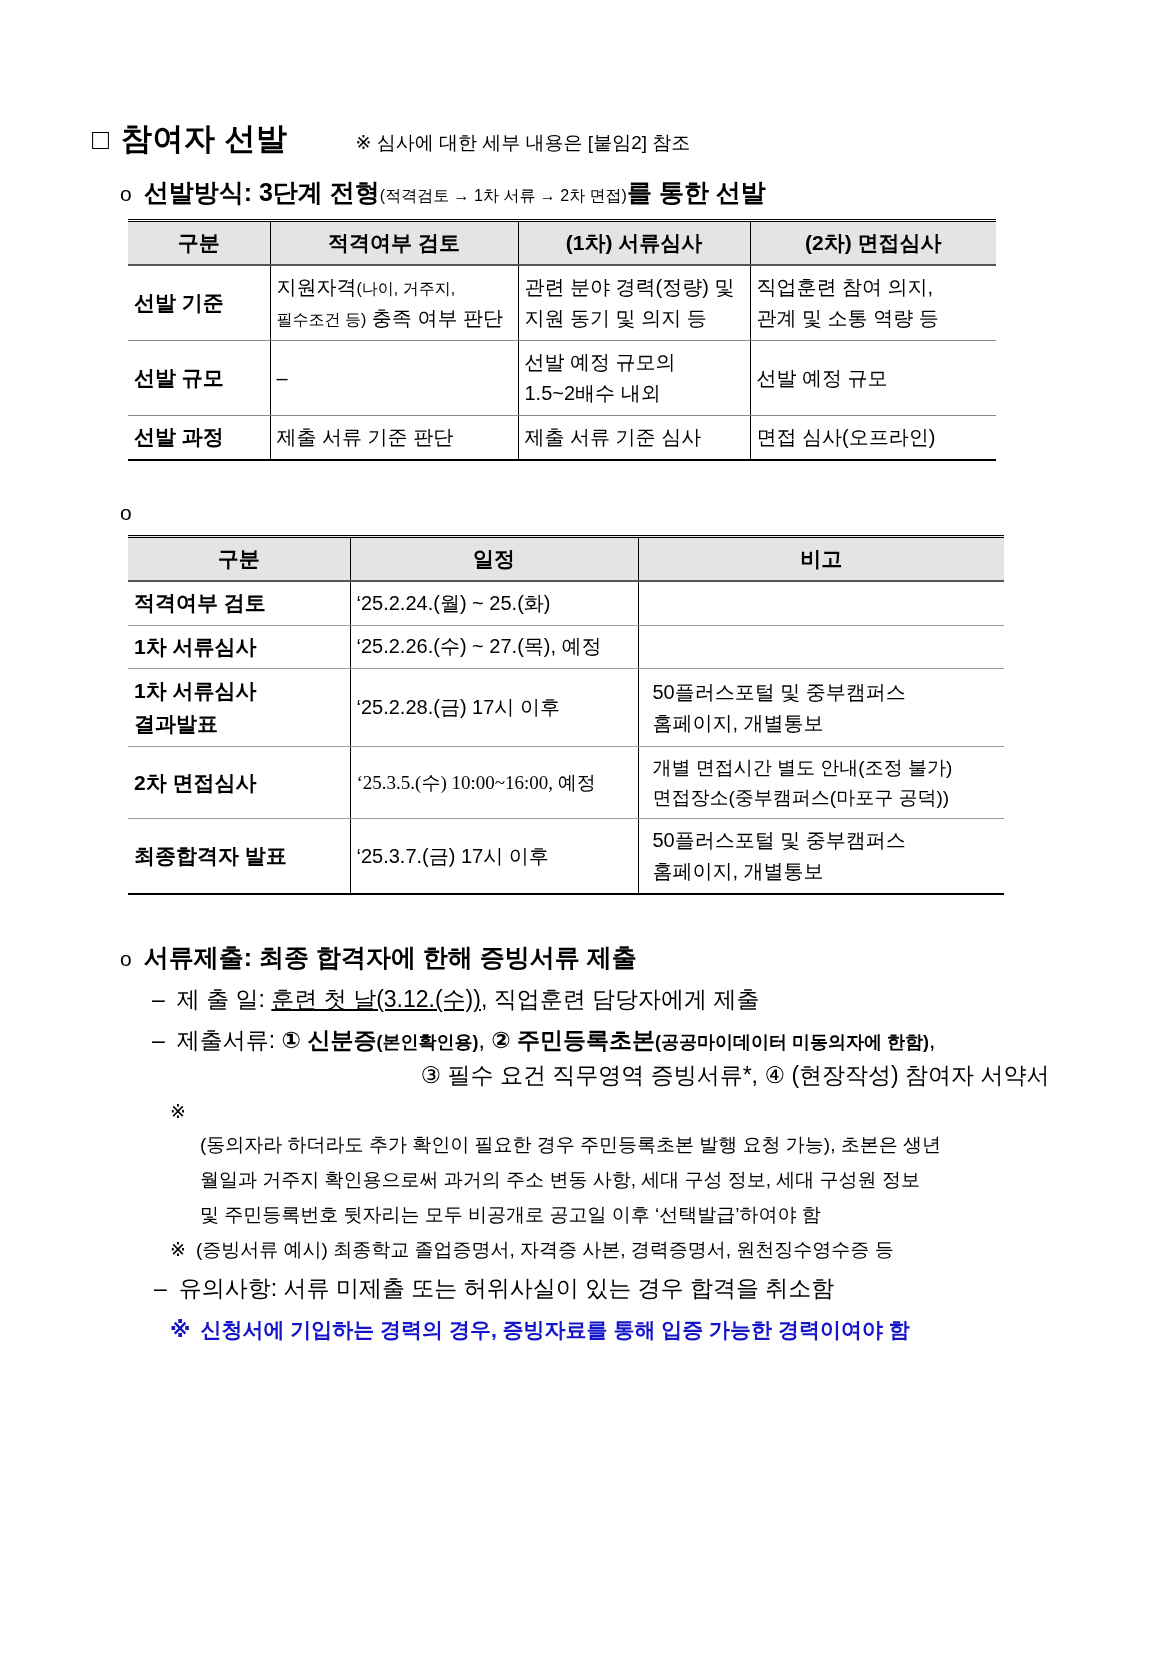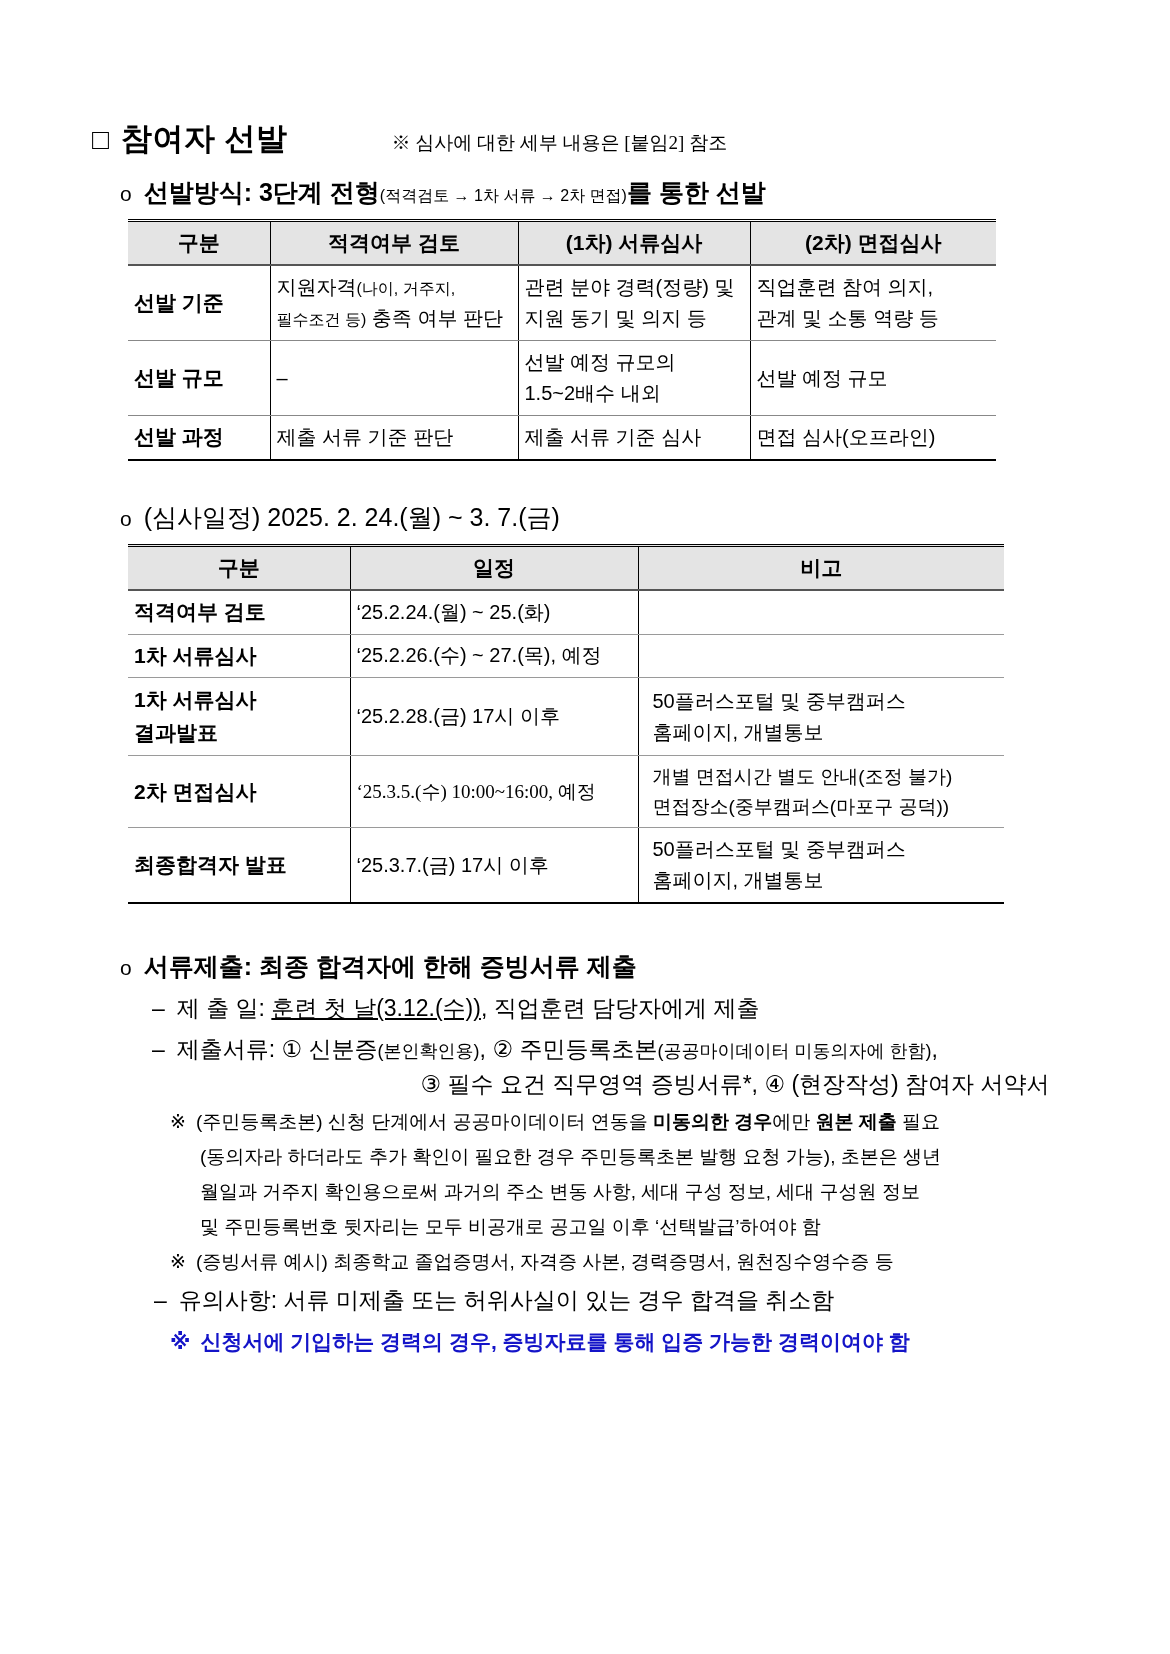--- a/index.html
+++ b/index.html
@@ -34,25 +34,24 @@
     font-weight: 700;
     margin-right: 12px;
   }
   .h-title {
     font-size: 31px;
     font-weight: 700;
     letter-spacing: 0.5px;
     white-space: nowrap;
   }
   .h-note {
-    margin-left: 104px;
+    margin-left: 68px;
     font-size: 19px;
     font-weight: 400;
     white-space: nowrap;
-    font-family: Liberation Serif, serif;
   }
 
   
   .bullet-line {
     display: flex;
     align-items: baseline;
     margin: 14px 0 10px 28px;
   }
   .b-mark {
     font-size: 21px;
@@ -120,21 +119,21 @@
   
   .dash-line {
     display: flex;
     align-items: baseline;
     margin: 10px 0 4px 60px;
     font-size: 23px;
   }
   .d-mark { margin-right: 12px; }
   .d-text { white-space: nowrap; }
   .d-text .ul { text-decoration: underline; }
-  .d-text .b { font-weight: 400; }
+  .d-text .b { font-weight: 700; }
   .d-text .sm { font-size: 18px; }
 
   .cont-line {
     margin: 2px 0 4px 300px;
     font-size: 23px;
     white-space: nowrap;
     text-align: center;
   }
 
   
@@ -220,21 +219,20 @@
         <td class="rowhead">선발 과정</td>
         <td>제출 서류 기준 판단</td>
         <td>제출 서류 기준 심사</td>
         <td>면접 심사(오프라인)</td>
       </tr>
     </tbody>
   </table>
 
   <div class="bullet-line" style="margin-top:40px;">
     <span class="b-mark">o</span>
-    <span class="b-text-plain">(심사일정) 2025. 2. 24.(월) ~ 3. 7.(금)</span>
   </div>
 
   <table class="t2">
     <colgroup>
       <col style="width:222px">
         <col style="width:288px">
         <col style="width:366px">
     </colgroup>
     <thead>
       <tr>
@@ -299,21 +297,20 @@
     <span class="d-text"><span>제출서류: </span><span class="b">① 신분증</span><span class="b sm">(본인확인용)</span><span>, </span><span class="b">② 주민등록초본</span><span class="b sm">(공공마이데이터 미동의자에 한함)</span><span>,</span></span>
   </div>
 
   <div class="cont-line">
     <span>③ 필수 요건 직무영역 증빙서류*,</span>
     <span>④ (현장작성) 참여자 서약서</span>
   </div>
 
   <div class="note-line">
     <span class="n-mark">※</span>
-    <span class="n-text"><span>(주민등록초본) 신청 단계에서 공공마이데이터 연동을 </span><span class="b">미동의한 경우</span><span>에만 </span><span class="b">원본 제출</span><span> 필요</span></span>
   </div>
   <div class="note-cont">(동의자라 하더라도 추가 확인이 필요한 경우 주민등록초본 발행 요청 가능), 초본은 생년</div>
   <div class="note-cont">월일과 거주지 확인용으로써 과거의 주소 변동 사항, 세대 구성 정보, 세대 구성원 정보</div>
   <div class="note-cont">및 주민등록번호 뒷자리는 모두 비공개로 공고일 이후 ‘선택발급’하여야 함</div>
 
   <div class="note-line">
     <span class="n-mark">※</span>
     <span class="n-text">(증빙서류 예시) 최종학교 졸업증명서, 자격증 사본, 경력증명서, 원천징수영수증 등</span>
   </div>
 

